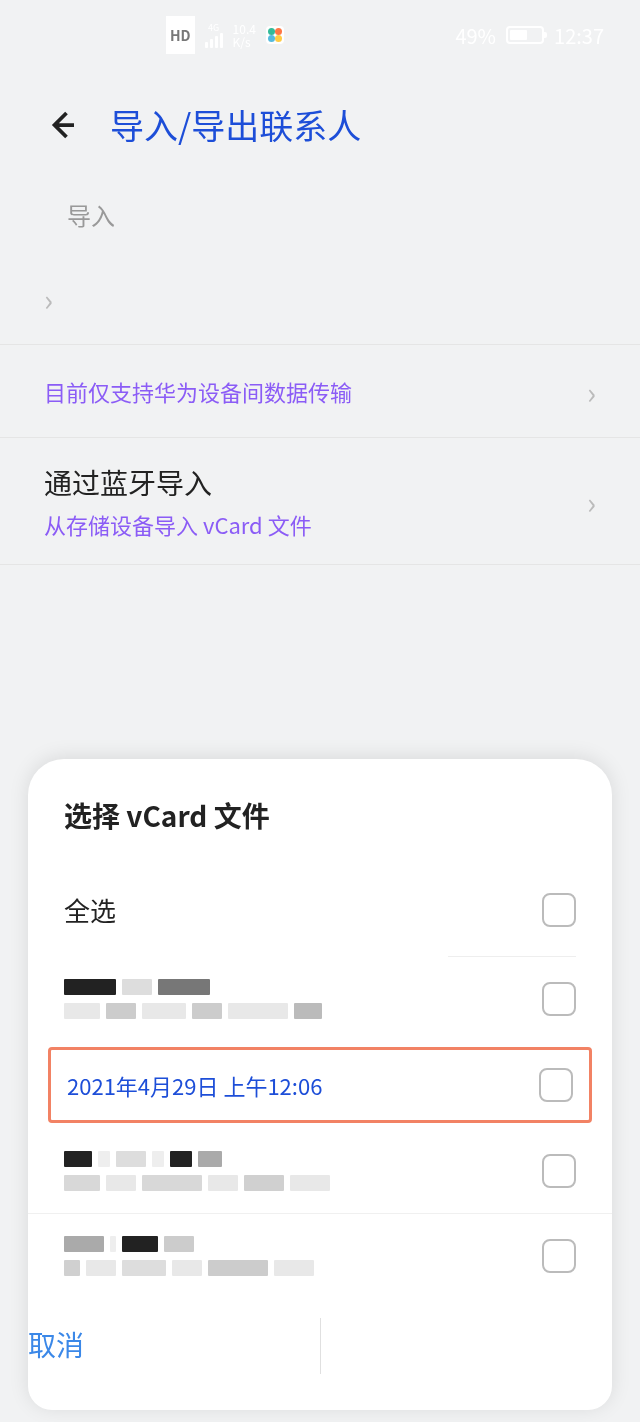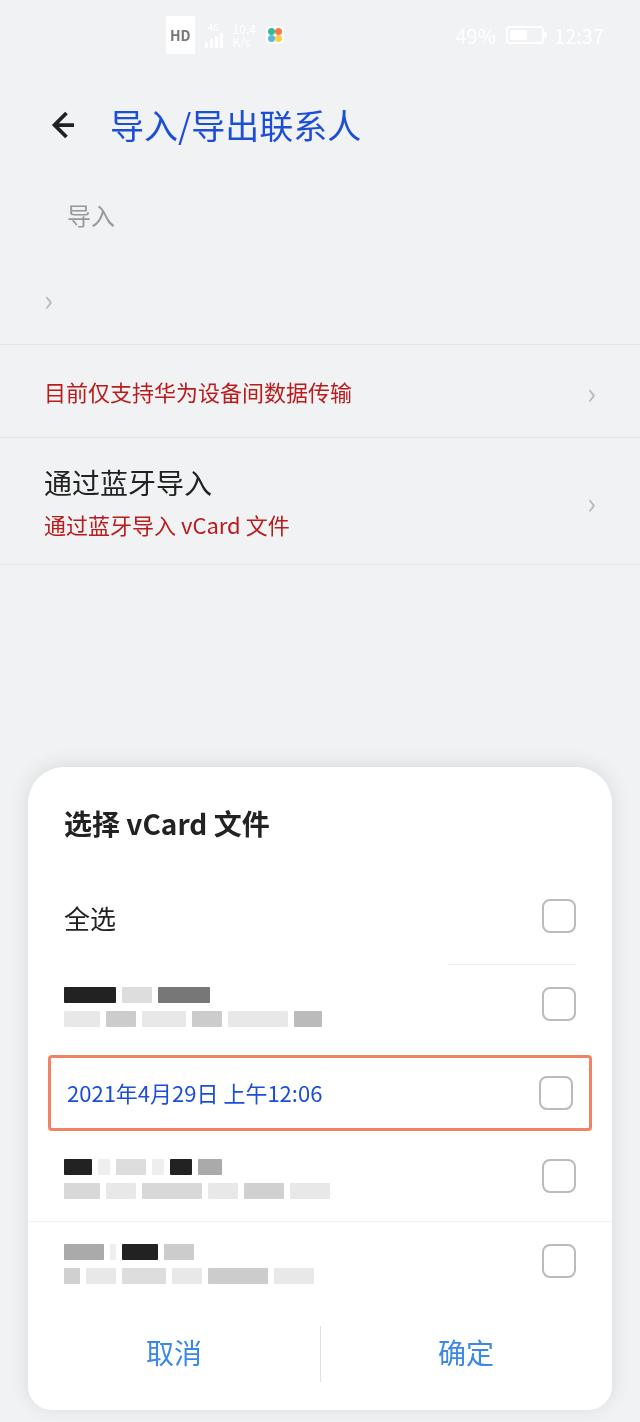--- a/index.html
+++ b/index.html
@@ -20,38 +20,38 @@
     .batt:before{content:"";position:absolute;right:-5px;top:4px;width:3px;height:6px;background:#fff;border-radius:0 2px 2px 0}
     .hdr{display:flex;align-items:center;gap:26px;padding:30px 40px 40px}
     .back{width:44px;height:44px;display:flex;align-items:center;justify-content:center}
     .back svg{width:36px;height:36px;stroke:#222;stroke-width:2.5;fill:none}
     .ttl{font-size:34px;color:#1d4ed8}
     .sec-lbl{padding:8px 67px 20px;color:#999;font-size:24px}
     .row{padding:24px 44px;display:flex;align-items:center;justify-content:space-between;border-bottom:1px solid #e5e5e5}
     .row:last-child{border-bottom:0}
     .rc{display:flex;flex-direction:column;gap:6px}
     .rt{font-size:28px;color:#222}
-    .rs{font-size:22px;color:#b91c1c}
+    .rs{font-size:22px;color:#8b5cf6}
     .chev{color:#bbb;font-size:30px}
-    .sheet{position:absolute;left:28px;right:28px;bottom:12px;background:#fff;border-radius:36px 36px 24px 24px;padding:36px 0 8px;box-shadow:0 -2px 20px rgba(0,0,0,.1)}
+    .sheet{position:absolute;left:28px;right:28px;bottom:12px;background:#fff;border-radius:36px 36px 24px 24px;padding:36px 0 16px;box-shadow:0 -2px 20px rgba(0,0,0,.1)}
     .sh-ttl{font-size:28px;font-weight:600;color:#222;padding:0 36px 34px}
-    .sh-row{display:flex;justify-content:space-between;padding:22px 36px;border-bottom:1px solid #f0f0f0;position:relative}
+    .sh-row{display:flex;align-items:center;justify-content:space-between;padding:22px 36px;border-bottom:1px solid #f0f0f0;position:relative}
     .sh-row.sel-all{border-bottom:0;padding-bottom:28px}
     .half-div{height:1px;background:#eee;margin-left:420px;margin-right:36px}
     .sh-row.hl{border:3px solid #f28264;border-radius:4px;margin:6px 20px;padding:18px 16px}
     .sh-txt{display:flex;flex-direction:column;gap:4px}
     .fn{font-size:26px;color:#222}
     .fd{font-size:22px;color:#1d4ed8}
     .cb{width:34px;height:34px;border:2px solid #bbb;border-radius:8px;flex-shrink:0}
     .blur{display:flex;flex-direction:column;gap:8px}
     .brow{display:flex;gap:6px}
     .bb{height:16px;border-radius:1px}
     .acts{display:flex;justify-content:space-around;padding:26px 0 30px;position:relative}
     .acts:before{content:"";position:absolute;left:50%;top:20px;bottom:20px;width:1px;background:#e0e0e0}
-    .act{font-size:28px;color:#3b88e8;flex:1;text-align:center}
+    .act{font-size:28px;color:#3b88e8;flex:1;}
   </style>
 </head>
 <body>
 
 <div class="status-bar">
   <div class="status-l">
     <span class="hd-badge">HD</span>
     <div class="sig-wrap">
       <span style="font-size:9px">4G</span>
       <div class="sig">
@@ -90,21 +90,21 @@
 </div>
 <div class="row">
   <div class="rc">
     <div class="rs">目前仅支持华为设备间数据传输</div>
   </div>
   <div class="chev">›</div>
 </div>
 <div class="row">
   <div class="rc">
     <div class="rt">通过蓝牙导入</div>
-    <div class="rs">通过蓝牙导入 vCard 文件</div>
+    <div class="rs">从存储设备导入 vCard 文件</div>
   </div>
   <div class="chev">›</div>
 </div>
 
 <div class="sheet">
   <div class="sh-ttl">选择 vCard 文件</div>
 
   <div class="sh-row sel-all">
     <span class="fn">全选</span>
     <div class="cb"></div>
@@ -174,15 +174,14 @@
           <div class="bb" style="width:30px;background:#e8e8e8"></div>
           <div class="bb" style="width:60px;background:#ccc"></div>
           <div class="bb" style="width:40px;background:#e8e8e8"></div>
         </div>
     </div>
     <div class="cb"></div>
   </div>
 
   <div class="acts">
     <div class="act">取消</div>
-    <div class="act">确定</div>
   </div>
 </div>
 
 </body></html>

